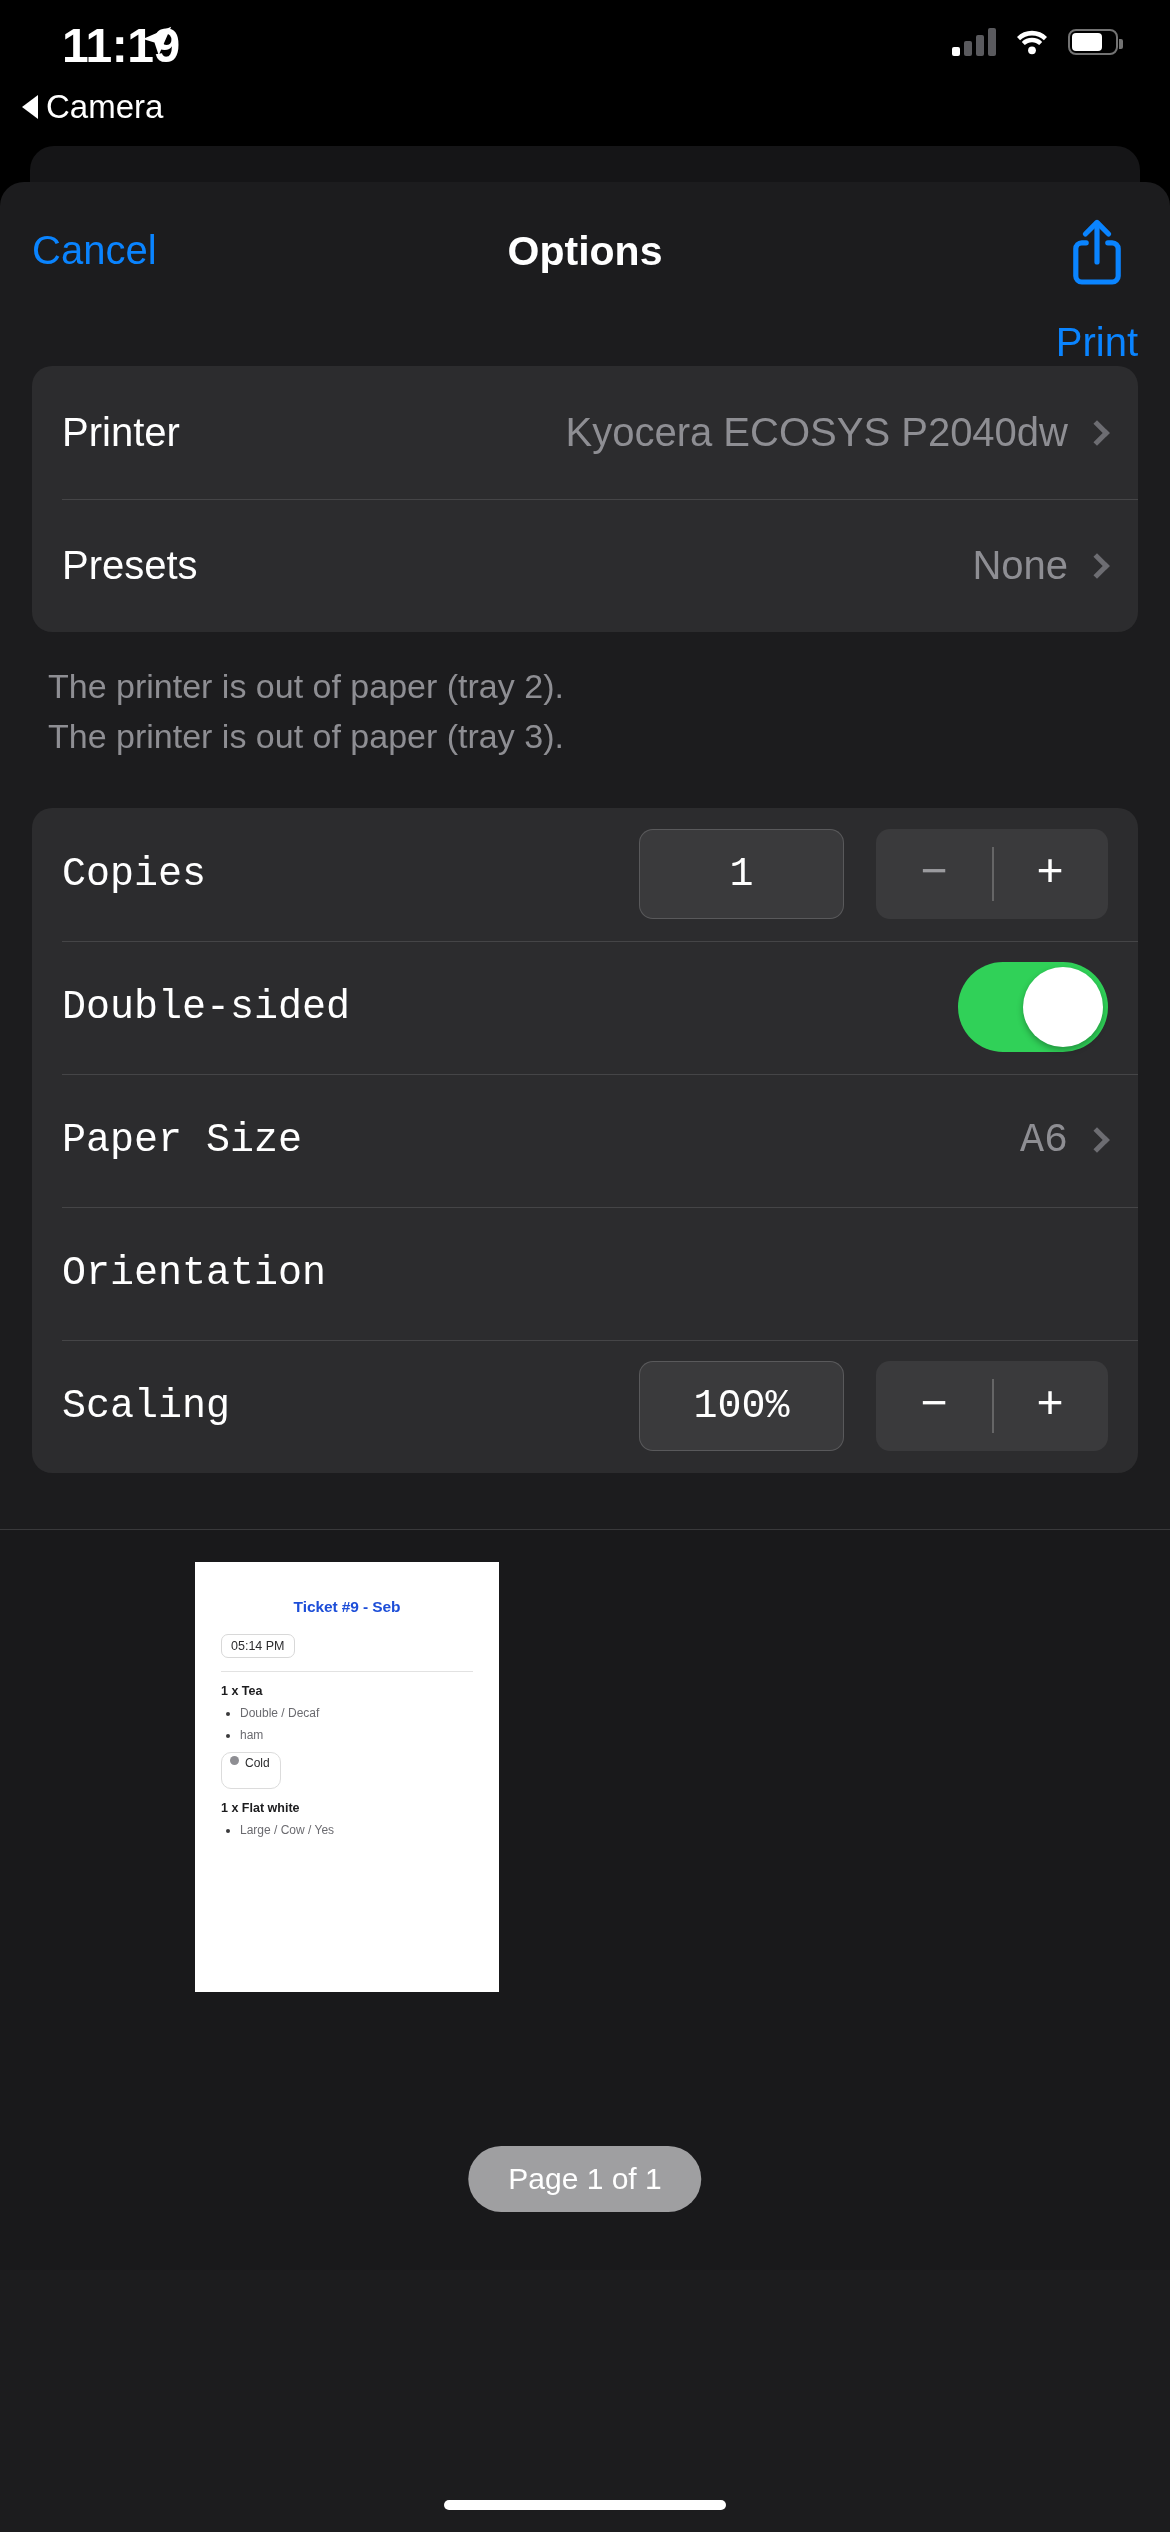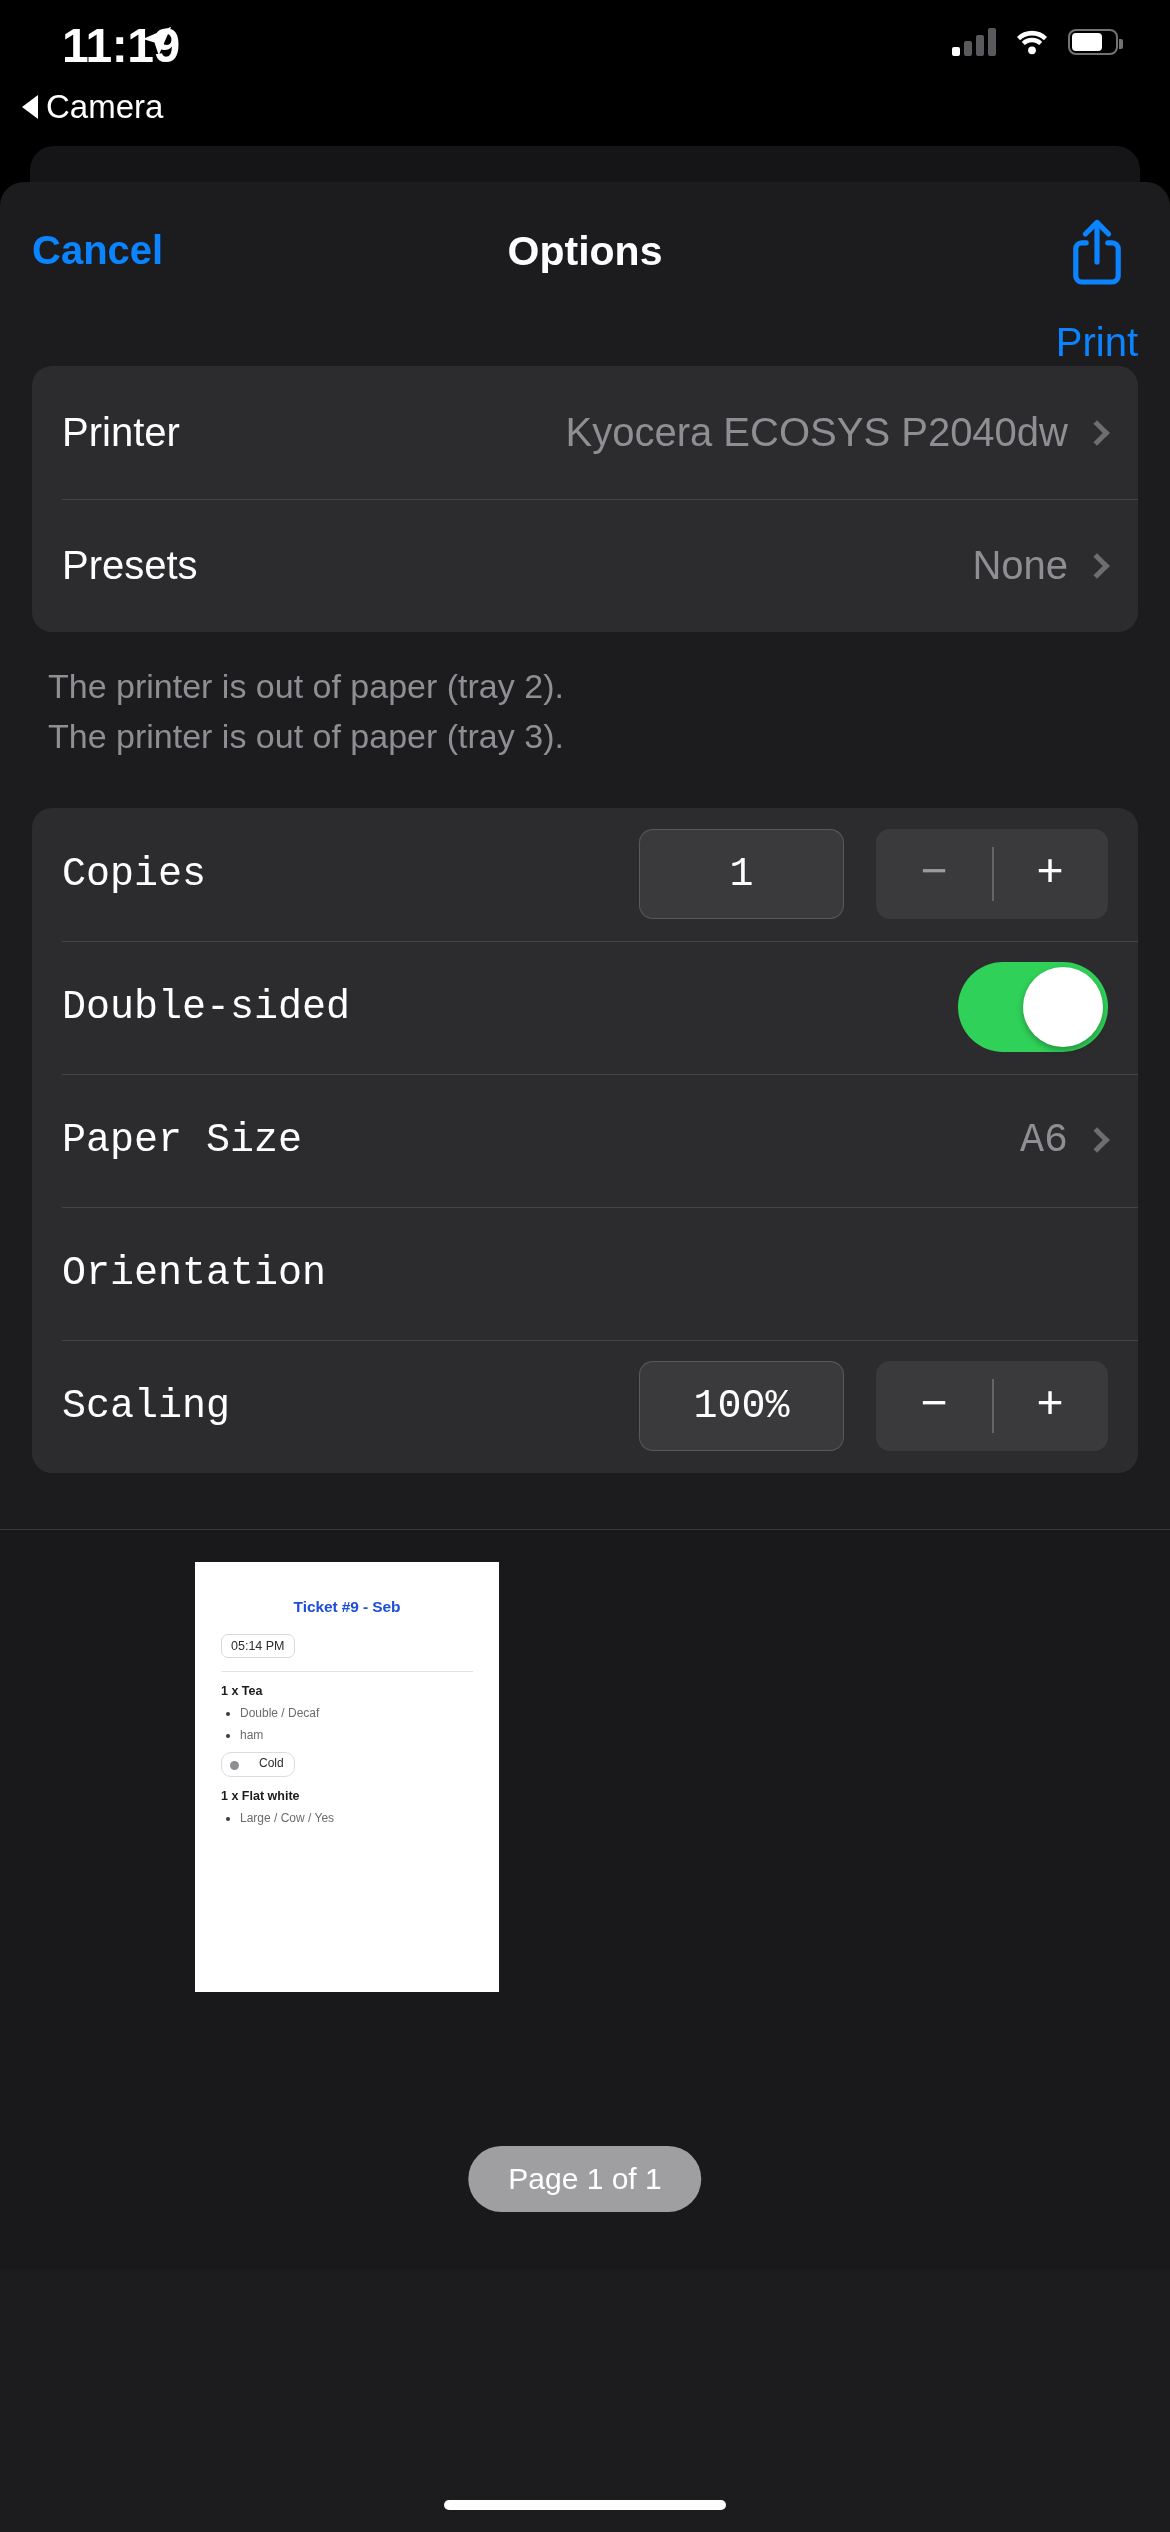--- a/index.html
+++ b/index.html
@@ -56,21 +56,21 @@
   .sheet {
     position:absolute; left:0; right:0; top:182px; bottom:0;
     background:#1c1c1e; border-radius:24px 24px 0 0;
     overflow:hidden;
   }
 
   
   .navbar { position:relative; height:128px; }
   .nav-cancel {
     position:absolute; left:32px; top:46px;
-    font-size:40px; color:#0a84ff;font-weight:bold;
+    font-size:40px; color:#0a84ff;
   }
   .nav-title {
     position:absolute; left:0; right:0; top:46px; text-align:center;
     font-size:41px; font-weight:600; color:#fff;
   }
   .nav-right {
     position:absolute; right:32px; top:36px;
     display:flex; align-items:center; gap:32px;flex-direction:column;
   }
   .nav-print { font-size:40px; color:#0a84ff; }
@@ -168,22 +168,22 @@
   .tk-item { margin-top:12px; font-size:12.5px; font-weight:700; color:#1c1c1e; }
   .tk-opt {
     margin-top:8px; padding-left:19px; position:relative;
     font-size:12px; color:#6b6b70;
   }
   .tk-opt::before {
     content:""; position:absolute; left:5px; top:6px; width:4px; height:4px;
     background:#3a3a3c; border-radius:50%;
   }
   .tk-chip {
-    margin-top:10px; display:inline-flex; align-items:flex-end; gap:20px;
-    border:1px solid #dcdcdc; border-radius:10px; padding:3px 10px 6px 8px;
+    margin-top:10px; display:inline-flex; align-items:flex-start; gap:6px;
+    border:1px solid #dcdcdc; border-radius:10px; padding:3px 10px 18px 8px;
     font-size:12px; color:#2c2c2e;
   }
   .tk-chip i { width:9px; height:9px; border-radius:50%; background:#8e8e93; display:block; }
   .page-badge {
     position:absolute; left:50%; transform:translateX(-50%); bottom:58px;
     background:rgba(170,170,172,.92); color:#fff;
     font-size:30px; padding:16px 40px; border-radius:36px;
     white-space:nowrap;
   }
 

